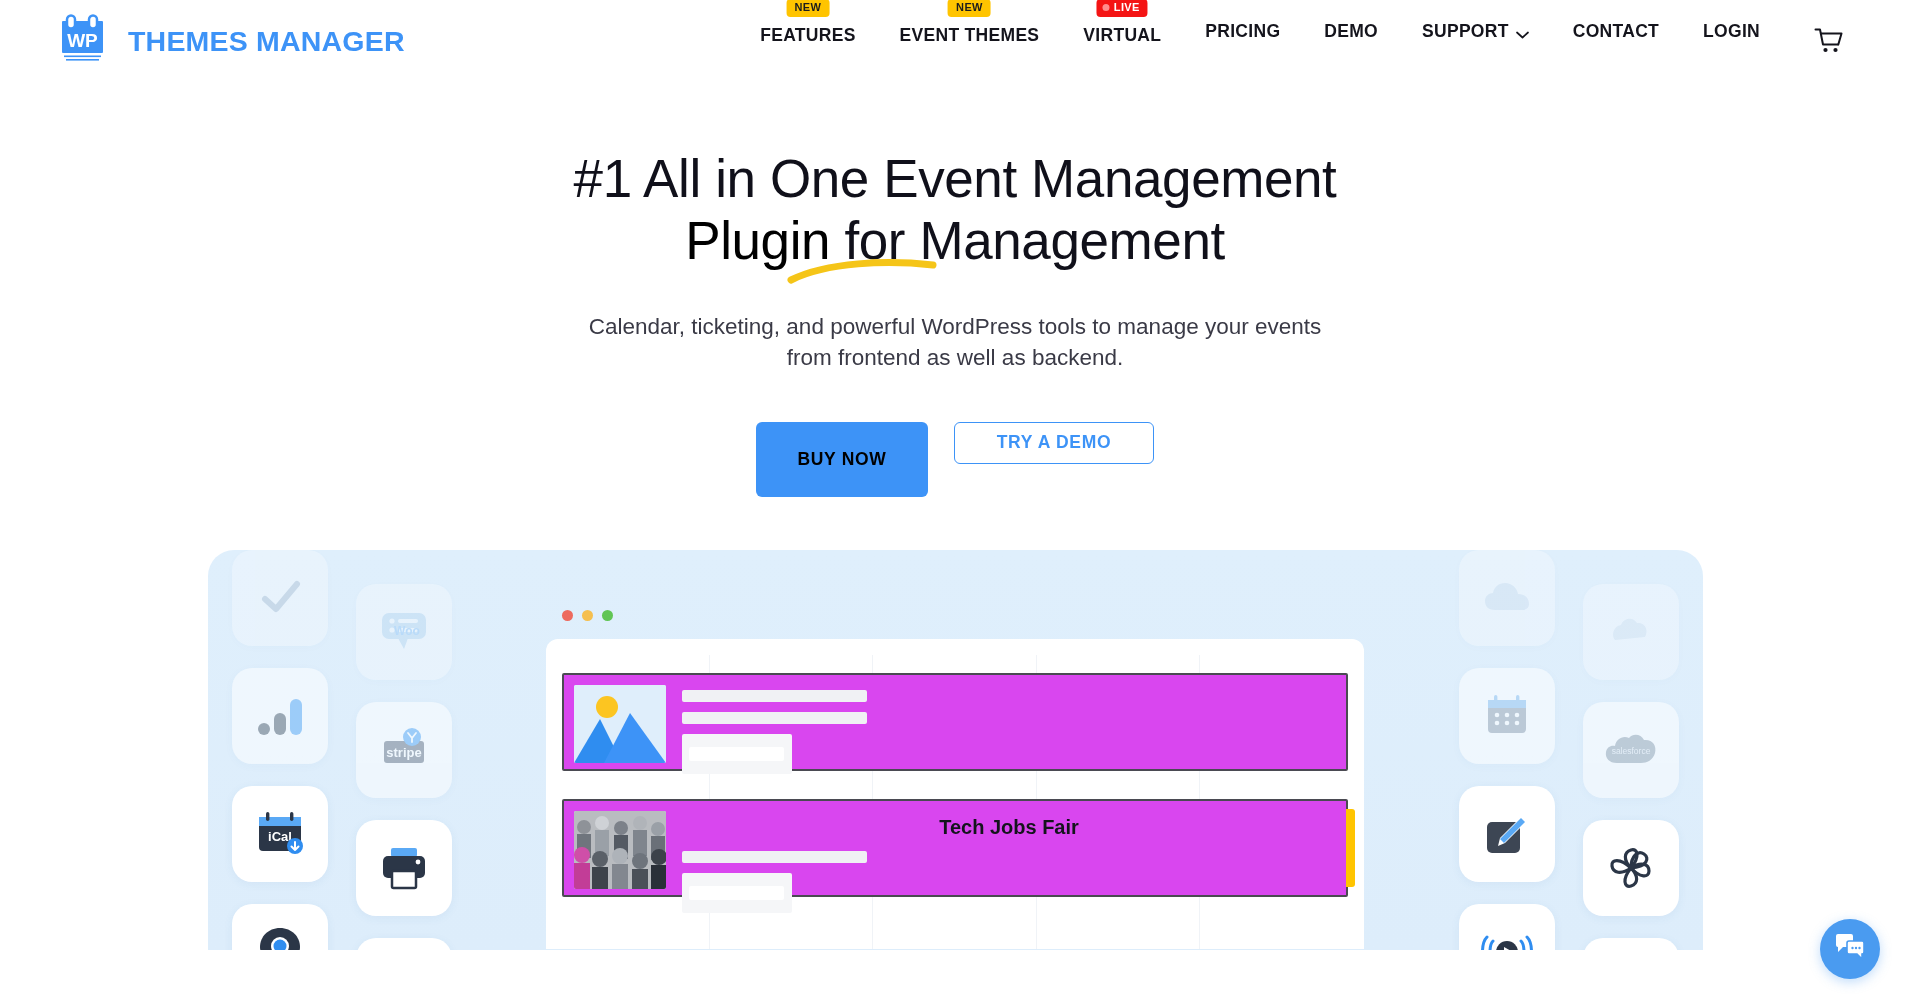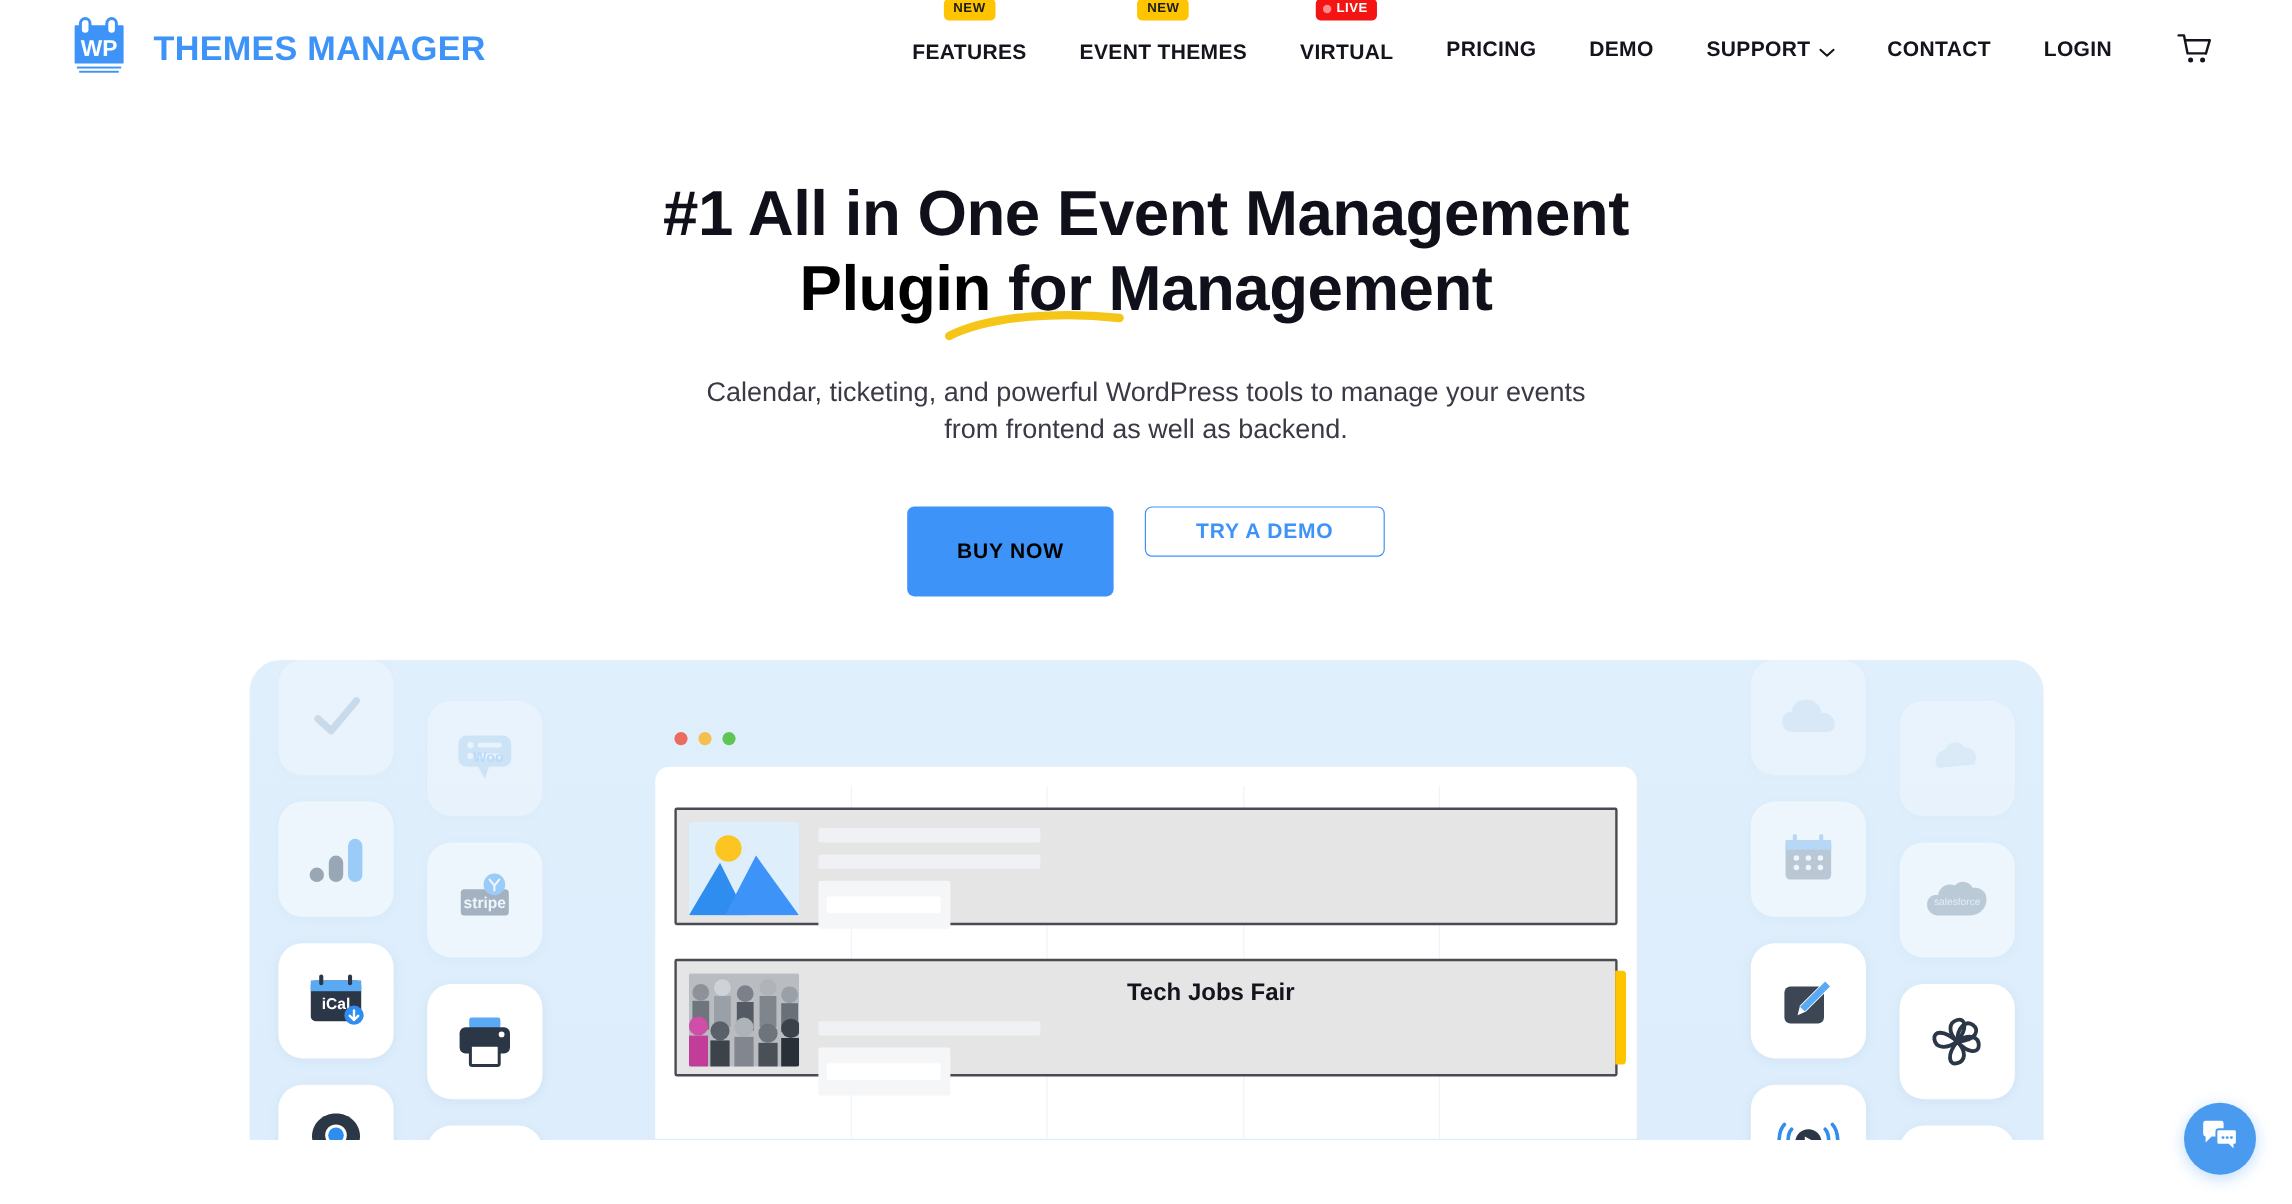--- a/index.html
+++ b/index.html
@@ -45,21 +45,21 @@
     position: relative;
     padding: 0 22px;
     font-size: 17.5px;
     font-weight: 700;
     letter-spacing: 0.3px;
     color: #14141c;
     text-transform: uppercase;
     white-space: nowrap;
     cursor: pointer;
     display: flex;
-    align-items: center;
+    align-items: flex-start;
     gap: 7px;
     height: 40px;
   }
   .nav-item.has-badge { padding-top: 4px; }
   .badge {
     position: absolute;
     top: -22px;
     left: 50%;
     transform: translateX(-50%);
     font-size: 11px;
@@ -88,21 +88,21 @@
     align-items: center;
   }
 
   
   .hero {
     text-align: center;
     padding-top: 66px;
   }
   .hero-title {
     font-size: 53px;
-    font-weight: 700;
+    font-weight: 400;
     line-height: 1.17;
     letter-spacing: -0.4px;
     color: #10101a;
   }
   .hero-title .accent { color: #000000; }
   .swoosh-wrap {
     position: relative;
     height: 0;
   }
   .swoosh {
@@ -210,21 +210,21 @@
     position: absolute;
     inset: 16px 0 0 0;
     display: grid;
     grid-template-columns: repeat(5, 1fr);
   }
   .mock-grid > div { border-right: 1px solid #f0f3f7; }
   .mock-grid > div:last-child { border-right: none; }
 
   .event-card {
     position: relative;
-    background: #e5e5e5;
+    background: #d946ef;
     border: 2px solid #4a4a52;
     border-radius: 2px;
     display: flex;
     gap: 16px;
     padding: 10px;
     margin: 0 0 28px 0;
     height: 98px;
     z-index: 2;
   }
   .event-card.second { margin-bottom: 0; }

